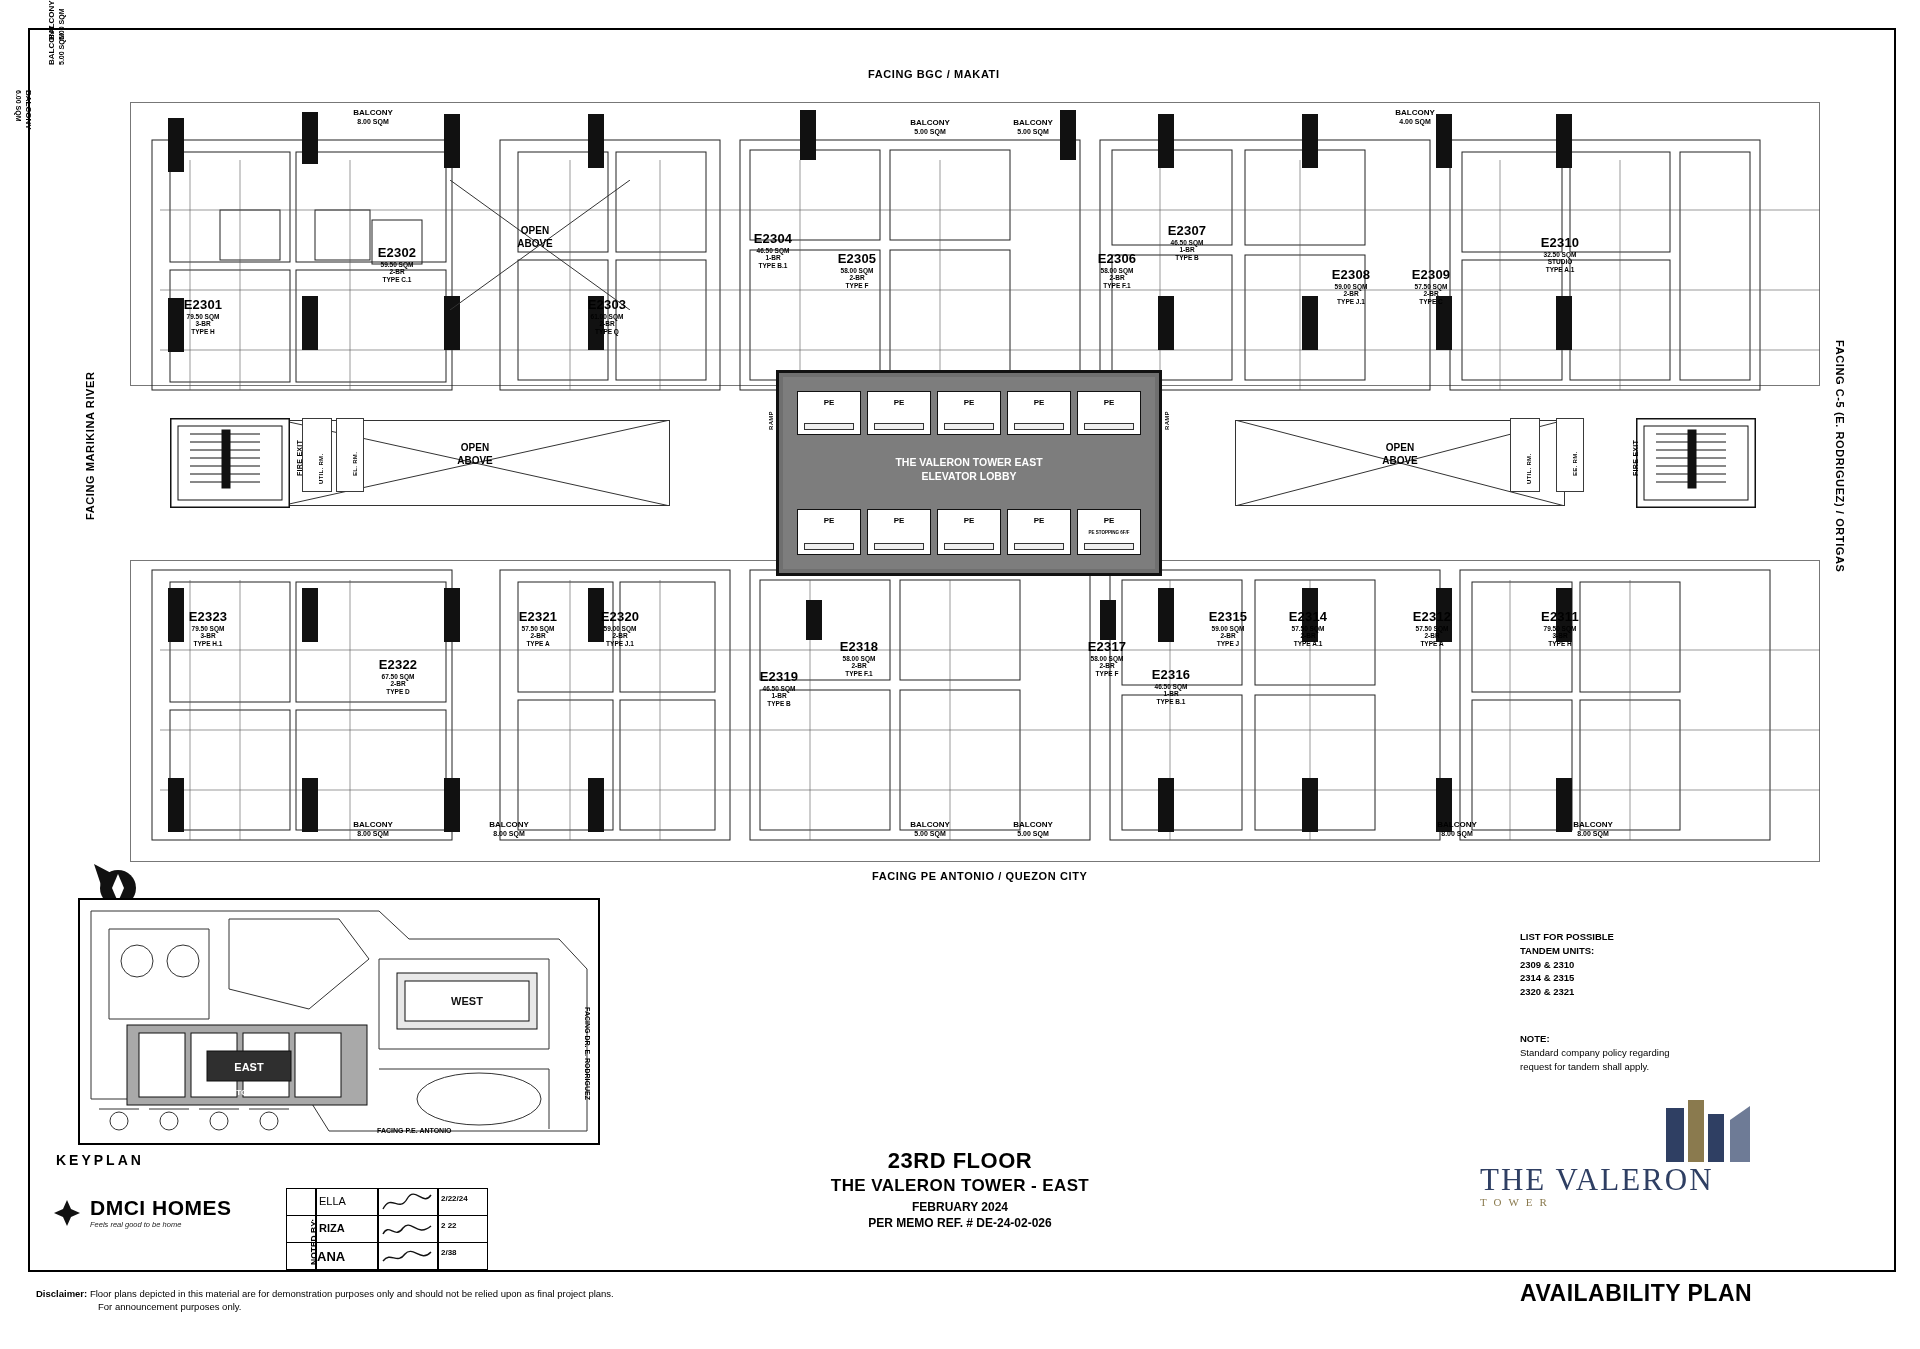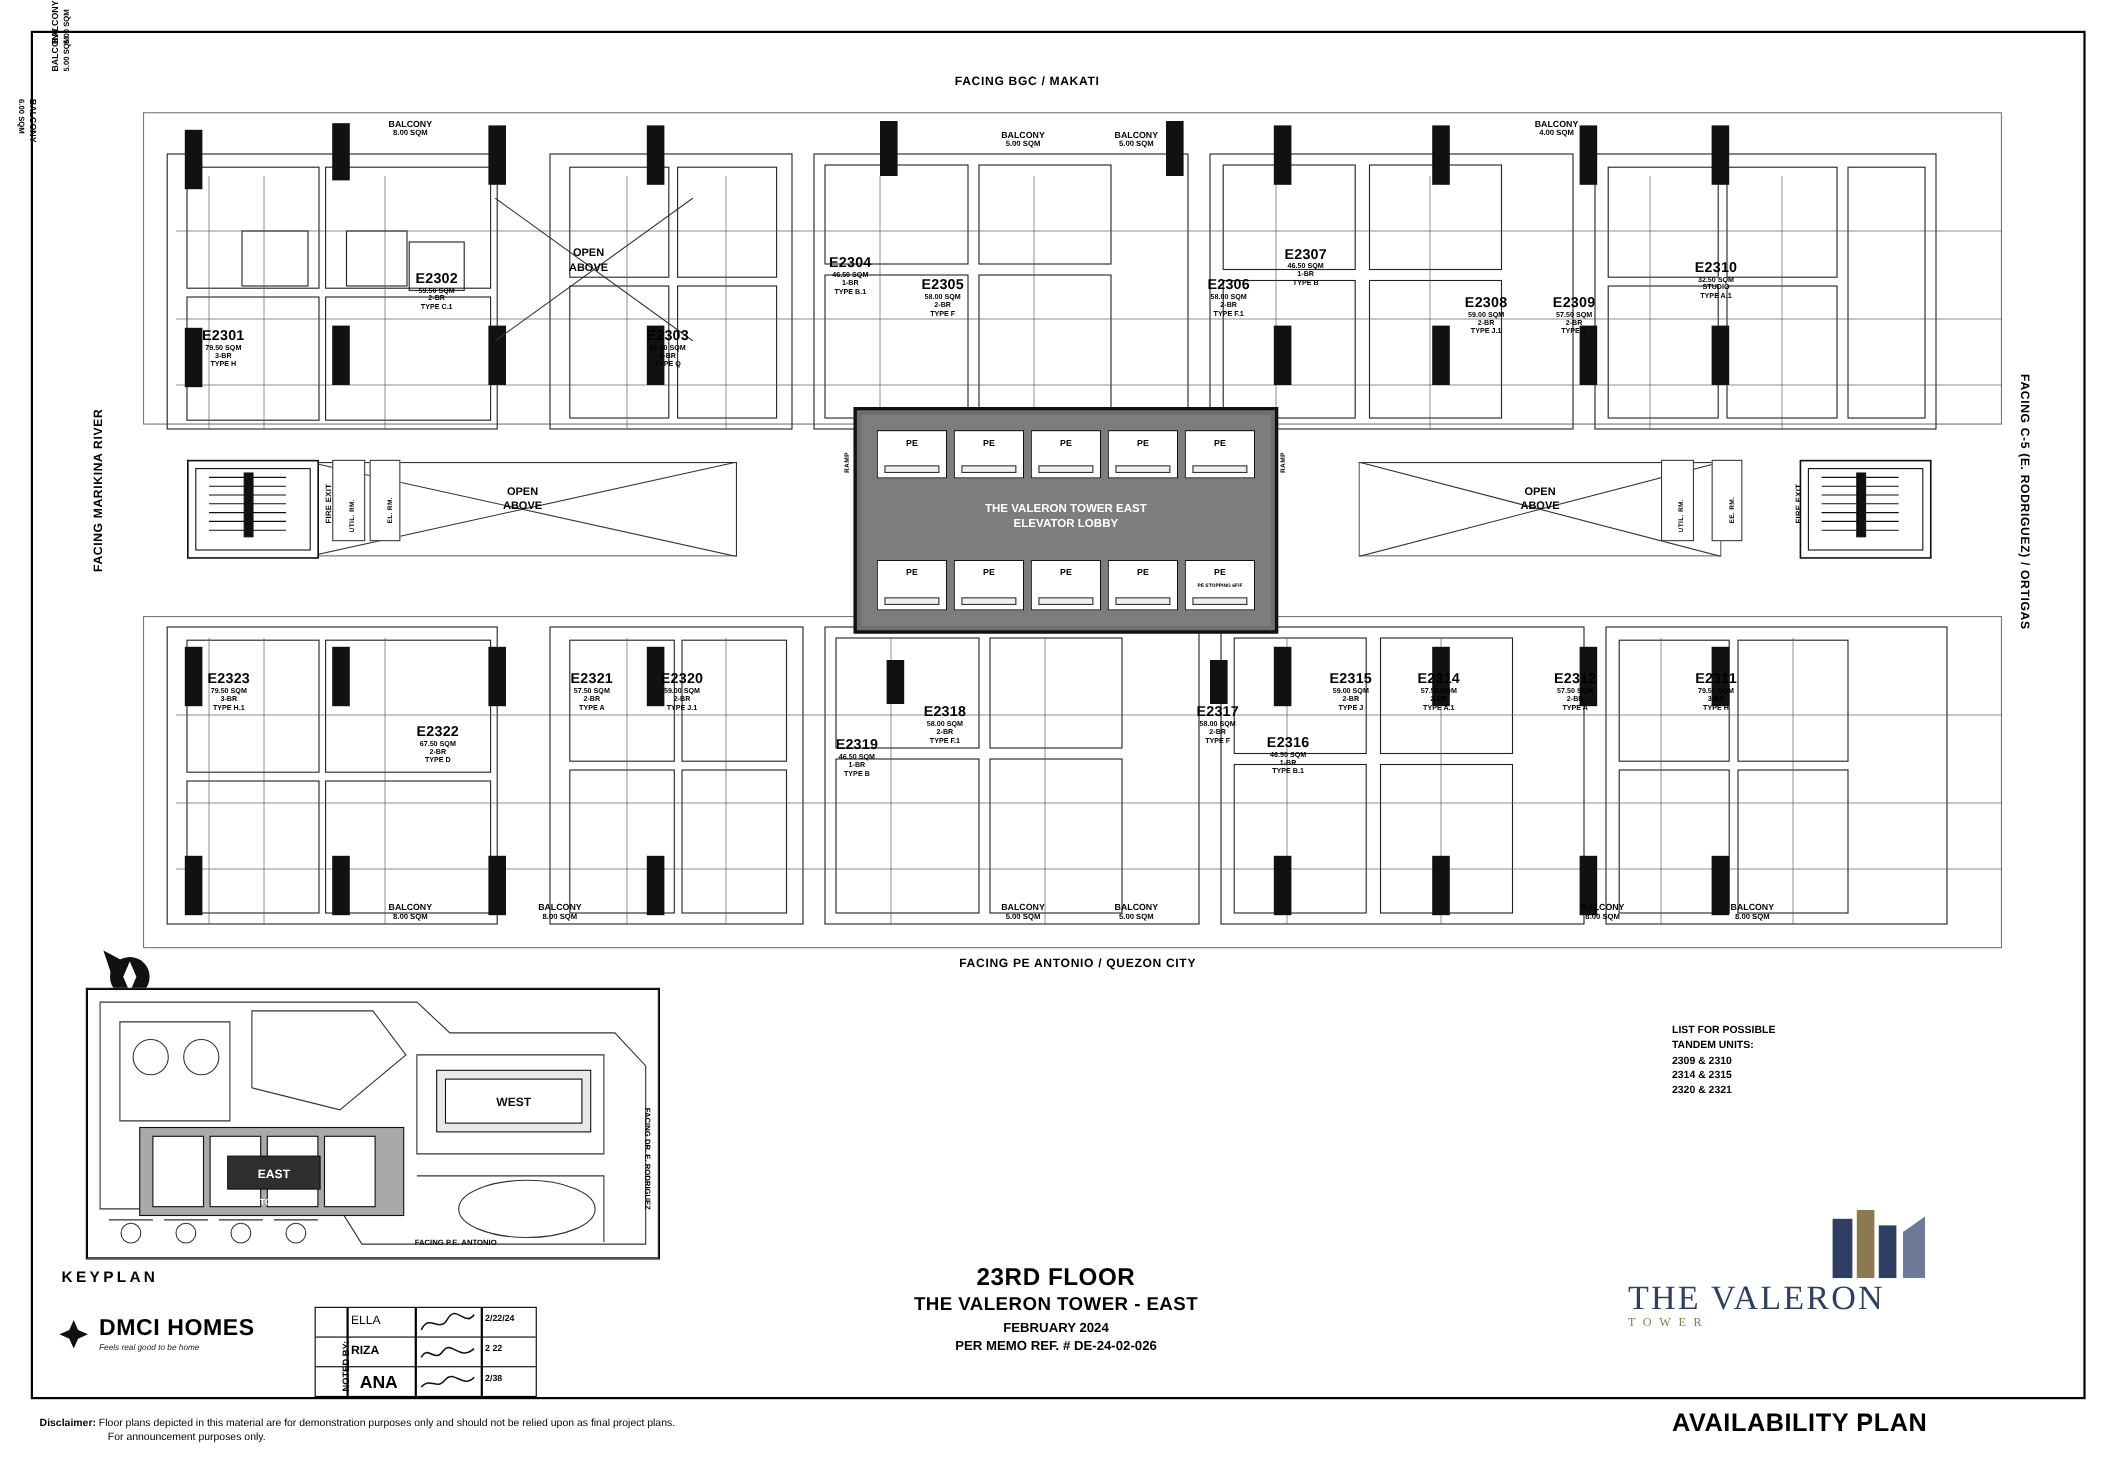--- a/index.html
+++ b/index.html
@@ -573,21 +573,21 @@
   <div class="signbox" style="left:286px;top:1188px;width:200px;height:80px;">
     <div class="vline" style="left:28px;"></div>
     <div class="vline" style="left:90px;"></div>
     <div class="vline" style="left:150px;"></div>
     <div class="hline" style="top:26px;"></div>
     <div class="hline" style="top:53px;"></div>
     <div class="noted" style="left:22px;top:76px;">NOTED BY:</div>
 
     <div style="position:absolute;left:32px;top:6px;font-size:11px;font-weight:normal;">ELLA</div>
     <div style="position:absolute;left:32px;top:33px;font-size:11px;font-weight:bold;">RIZA</div>
-    <div style="position:absolute;left:40px;top:60px;font-size:16px;font-weight:bold;">ANA</div>
+    <div style="position:absolute;left:30px;top:60px;font-size:13px;font-weight:bold;">ANA</div>
 
     <svg class="scribble" style="left:92px;top:2px;" width="56" height="24">
       <path d="M4 18 C12 2, 20 22, 28 8 S44 16, 52 4" stroke="#111" fill="none" stroke-width="1.4"></path>
     </svg>
     <svg class="scribble" style="left:92px;top:29px;" width="56" height="24">
       <path d="M4 16 C10 4, 16 22, 24 10 C32 0, 38 20, 52 8" stroke="#111" fill="none" stroke-width="1.4"></path>
     </svg>
     <svg class="scribble" style="left:92px;top:56px;" width="56" height="24">
       <path d="M4 16 C12 6, 18 20, 26 9 C34 0, 42 18, 52 7" stroke="#111" fill="none" stroke-width="1.4"></path>
     </svg>
@@ -603,20 +603,25 @@
     <div class="l3">FEBRUARY 2024</div>
     <div class="l4">PER MEMO REF. # DE-24-02-026</div>
   </div>
 
   <div class="tandem" style="left:1520px;top:930px;width:300px;">
     <div>LIST FOR POSSIBLE</div>
     <div>TANDEM UNITS:</div>
     <div>2309 &amp; 2310</div>
     <div>2314 &amp; 2315</div>
     <div>2320 &amp; 2321</div>
+  </div>
+  <div class="note" style="left:1520px;top:1032px;width:320px;">
+    <div class="hd">NOTE:</div>
+    <div>Standard company policy regarding</div>
+    <div>request for tandem shall apply.</div>
   </div>
 
   <svg style="position:absolute;left:1660px;top:1100px;" width="100" height="62">
     <rect x="6" y="8" width="18" height="54" fill="#2f3f63"></rect>
     <rect x="28" y="0" width="16" height="62" fill="#8a7a4e"></rect>
     <rect x="48" y="14" width="16" height="48" fill="#2f3f63"></rect>
     <polygon points="70,62 70,20 90,6 90,62" fill="#6e7b96"></polygon>
   </svg>
   <div class="brand" style="left:1480px;top:1162px;width:440px;">
     <div class="vname">THE VALERON</div>

